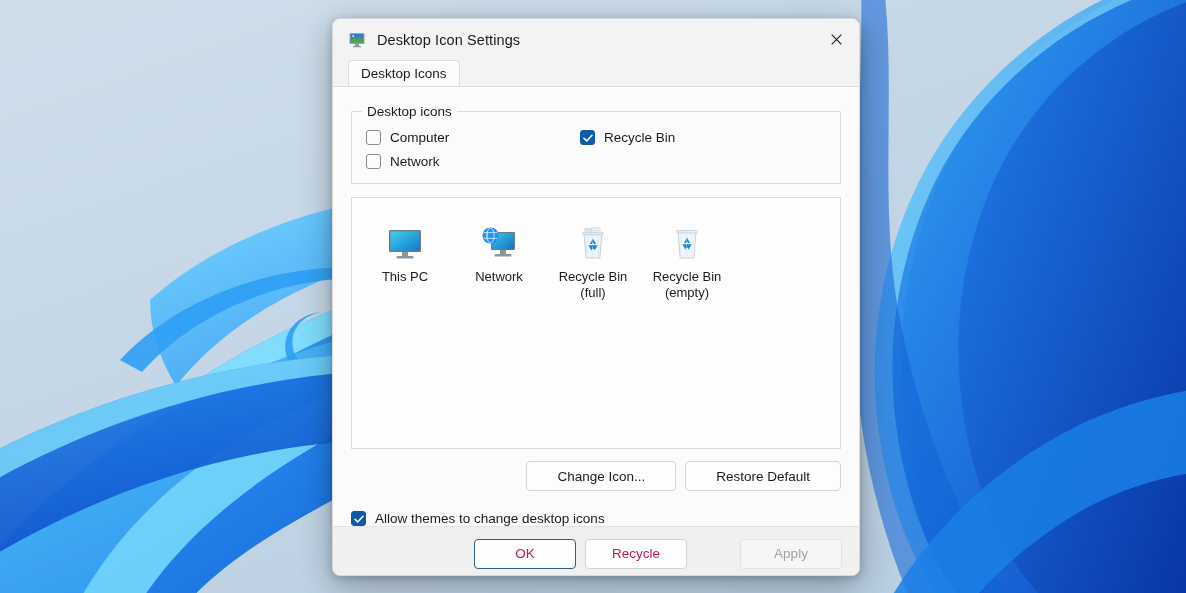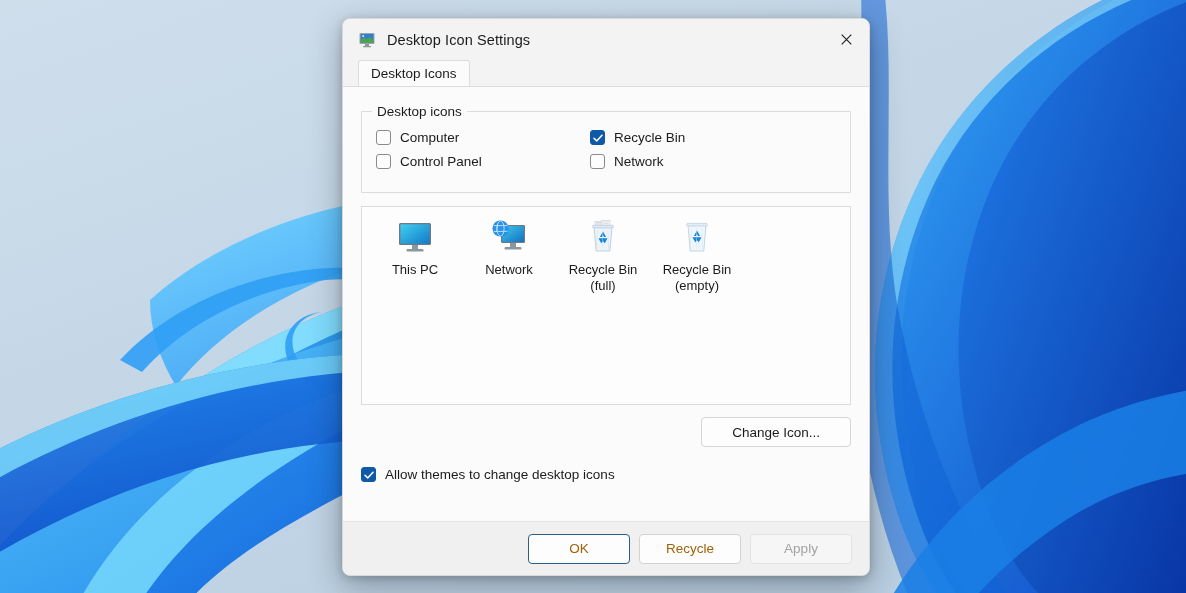--- a/index.html
+++ b/index.html
@@ -8,21 +8,21 @@
     font-family:"Liberation Sans", sans-serif;
     background:#c5d7e8;
   }
 
   
   #wallpaper{position:absolute;inset:0;overflow:hidden;}
   #wallpaper svg{display:block;width:1186px;height:593px;}
 
   
   #dialog{
-    position:absolute;left:342px;top:18px;width:526px;height:556px;
+    position:absolute;left:332px;top:18px;width:526px;height:556px;
     background:#f3f3f3;
     border-radius:8px;
     border:1px solid #d9d9d9;
     box-shadow:0 10px 34px rgba(0,0,0,.30), 0 2px 8px rgba(0,0,0,.18);
     overflow:hidden;
     display:flex;flex-direction:column;
   }
   .titlebar{
     height:41px;flex:0 0 41px;background:#f3f3f3;
     display:flex;align-items:center;position:relative;
@@ -83,23 +83,23 @@
     margin-right:9px;
     display:flex;align-items:center;justify-content:center;
   }
   .cbox.checked{background:#0f5aa8;border-color:#0f5aa8;}
   .cbox svg{width:10px;height:10px;display:none;}
   .cbox.checked svg{display:block;}
   .cblabel{font-size:13.5px;color:#1b1b1b;white-space:nowrap;}
 
   
   .previewbox{
-    margin-top:13px;height:199px;box-sizing:border-box;
+    margin-top:13px;height:252px;box-sizing:border-box;
     border:1px solid #dcdcdc;background:#fdfdfd;
-    padding:10px 0 0 0;
+    padding:26px 0 0 0;
   }
   .icon-row{display:flex;padding:0 6px;}
   .icon-cell{
     flex:0 0 94px;display:flex;flex-direction:column;align-items:center;
   }
   .icon-art{width:40px;height:40px;margin-bottom:5px;}
   .icon-cap{
     font-size:13px;color:#1b1b1b;text-align:center;line-height:16px;
     white-space:pre-line;
   }
@@ -125,26 +125,26 @@
   
   .footer{
     flex:0 0 54px;height:54px;background:#f0f0f0;
     border-top:1px solid #e3e3e3;
     display:flex;align-items:center;justify-content:flex-end;
     padding-right:17px;gap:9px;box-sizing:border-box;
   }
   .btn-dlg{
     width:102px;height:30px;box-sizing:border-box;
     border:1px solid #d3d3d3;border-radius:4px;
-    background:#fdfdfd;font-size:13.5px;color:#a16207;
+    background:#fdfdfd;font-size:13.5px;color:#be185d;
     font-family:"Liberation Sans", sans-serif;
     display:flex;align-items:center;justify-content:center;
   }
   .btn-dlg.default{border:1px solid #2b5f86;}
-  .btn-dlg.disabled{background:#f6f6f6;border-color:#e2e2e2;color:#a2a2a2;}
+  .btn-dlg.disabled{background:#f6f6f6;border-color:#e2e2e2;color:#a2a2a2;margin-left:44px;}
 </style>
 </head>
 <body>
 
 <div id="wallpaper">
   <svg viewBox="0 0 1186 593" xmlns="http://www.w3.org/2000/svg">
     <defs>
       <linearGradient id="sky" x1="0" y1="0" x2="0.7" y2="1">
         <stop offset="0" stop-color="#cfdeeb"></stop>
         <stop offset="1" stop-color="#b9cfe2"></stop>
@@ -278,26 +278,20 @@
         </label>
         <label class="cbrow">
           <span class="cbox checked">
             <svg viewBox="0 0 10 10" xmlns="http://www.w3.org/2000/svg">
                 <path d="M1 5.2 L3.7 7.9 L9 2.2" stroke="#ffffff" stroke-width="1.5" fill="none" stroke-linecap="round" stroke-linejoin="round"></path>
               </svg>
           </span>
           <span class="cblabel">Recycle Bin</span>
         </label>
 
-        <label class="cbrow">
-          <span class="cbox">
-            
-          </span>
-          <span class="cblabel">Control Panel</span>
-        </label>
 
         <label class="cbrow">
           <span class="cbox">
             
           </span>
           <span class="cblabel">Network</span>
         </label>
         <span></span>
       </div>
     </div>
@@ -387,20 +381,21 @@
           </span>
           <span class="icon-cap">Recycle Bin
 (empty)</span>
         </div>
 
       </div>
     </div>
 
     <div class="actions">
       <div class="btn wide">Change Icon...</div>
+      <div class="btn wide">Restore Default</div>
     </div>
 
     <label class="allow-row">
       <span class="cbox checked">
         <svg viewBox="0 0 10 10" xmlns="http://www.w3.org/2000/svg">
             <path d="M1 5.2 L3.7 7.9 L9 2.2" stroke="#ffffff" stroke-width="1.5" fill="none" stroke-linecap="round" stroke-linejoin="round"></path>
           </svg>
       </span>
       <span class="cblabel">Allow themes to change desktop icons</span>
     </label>

